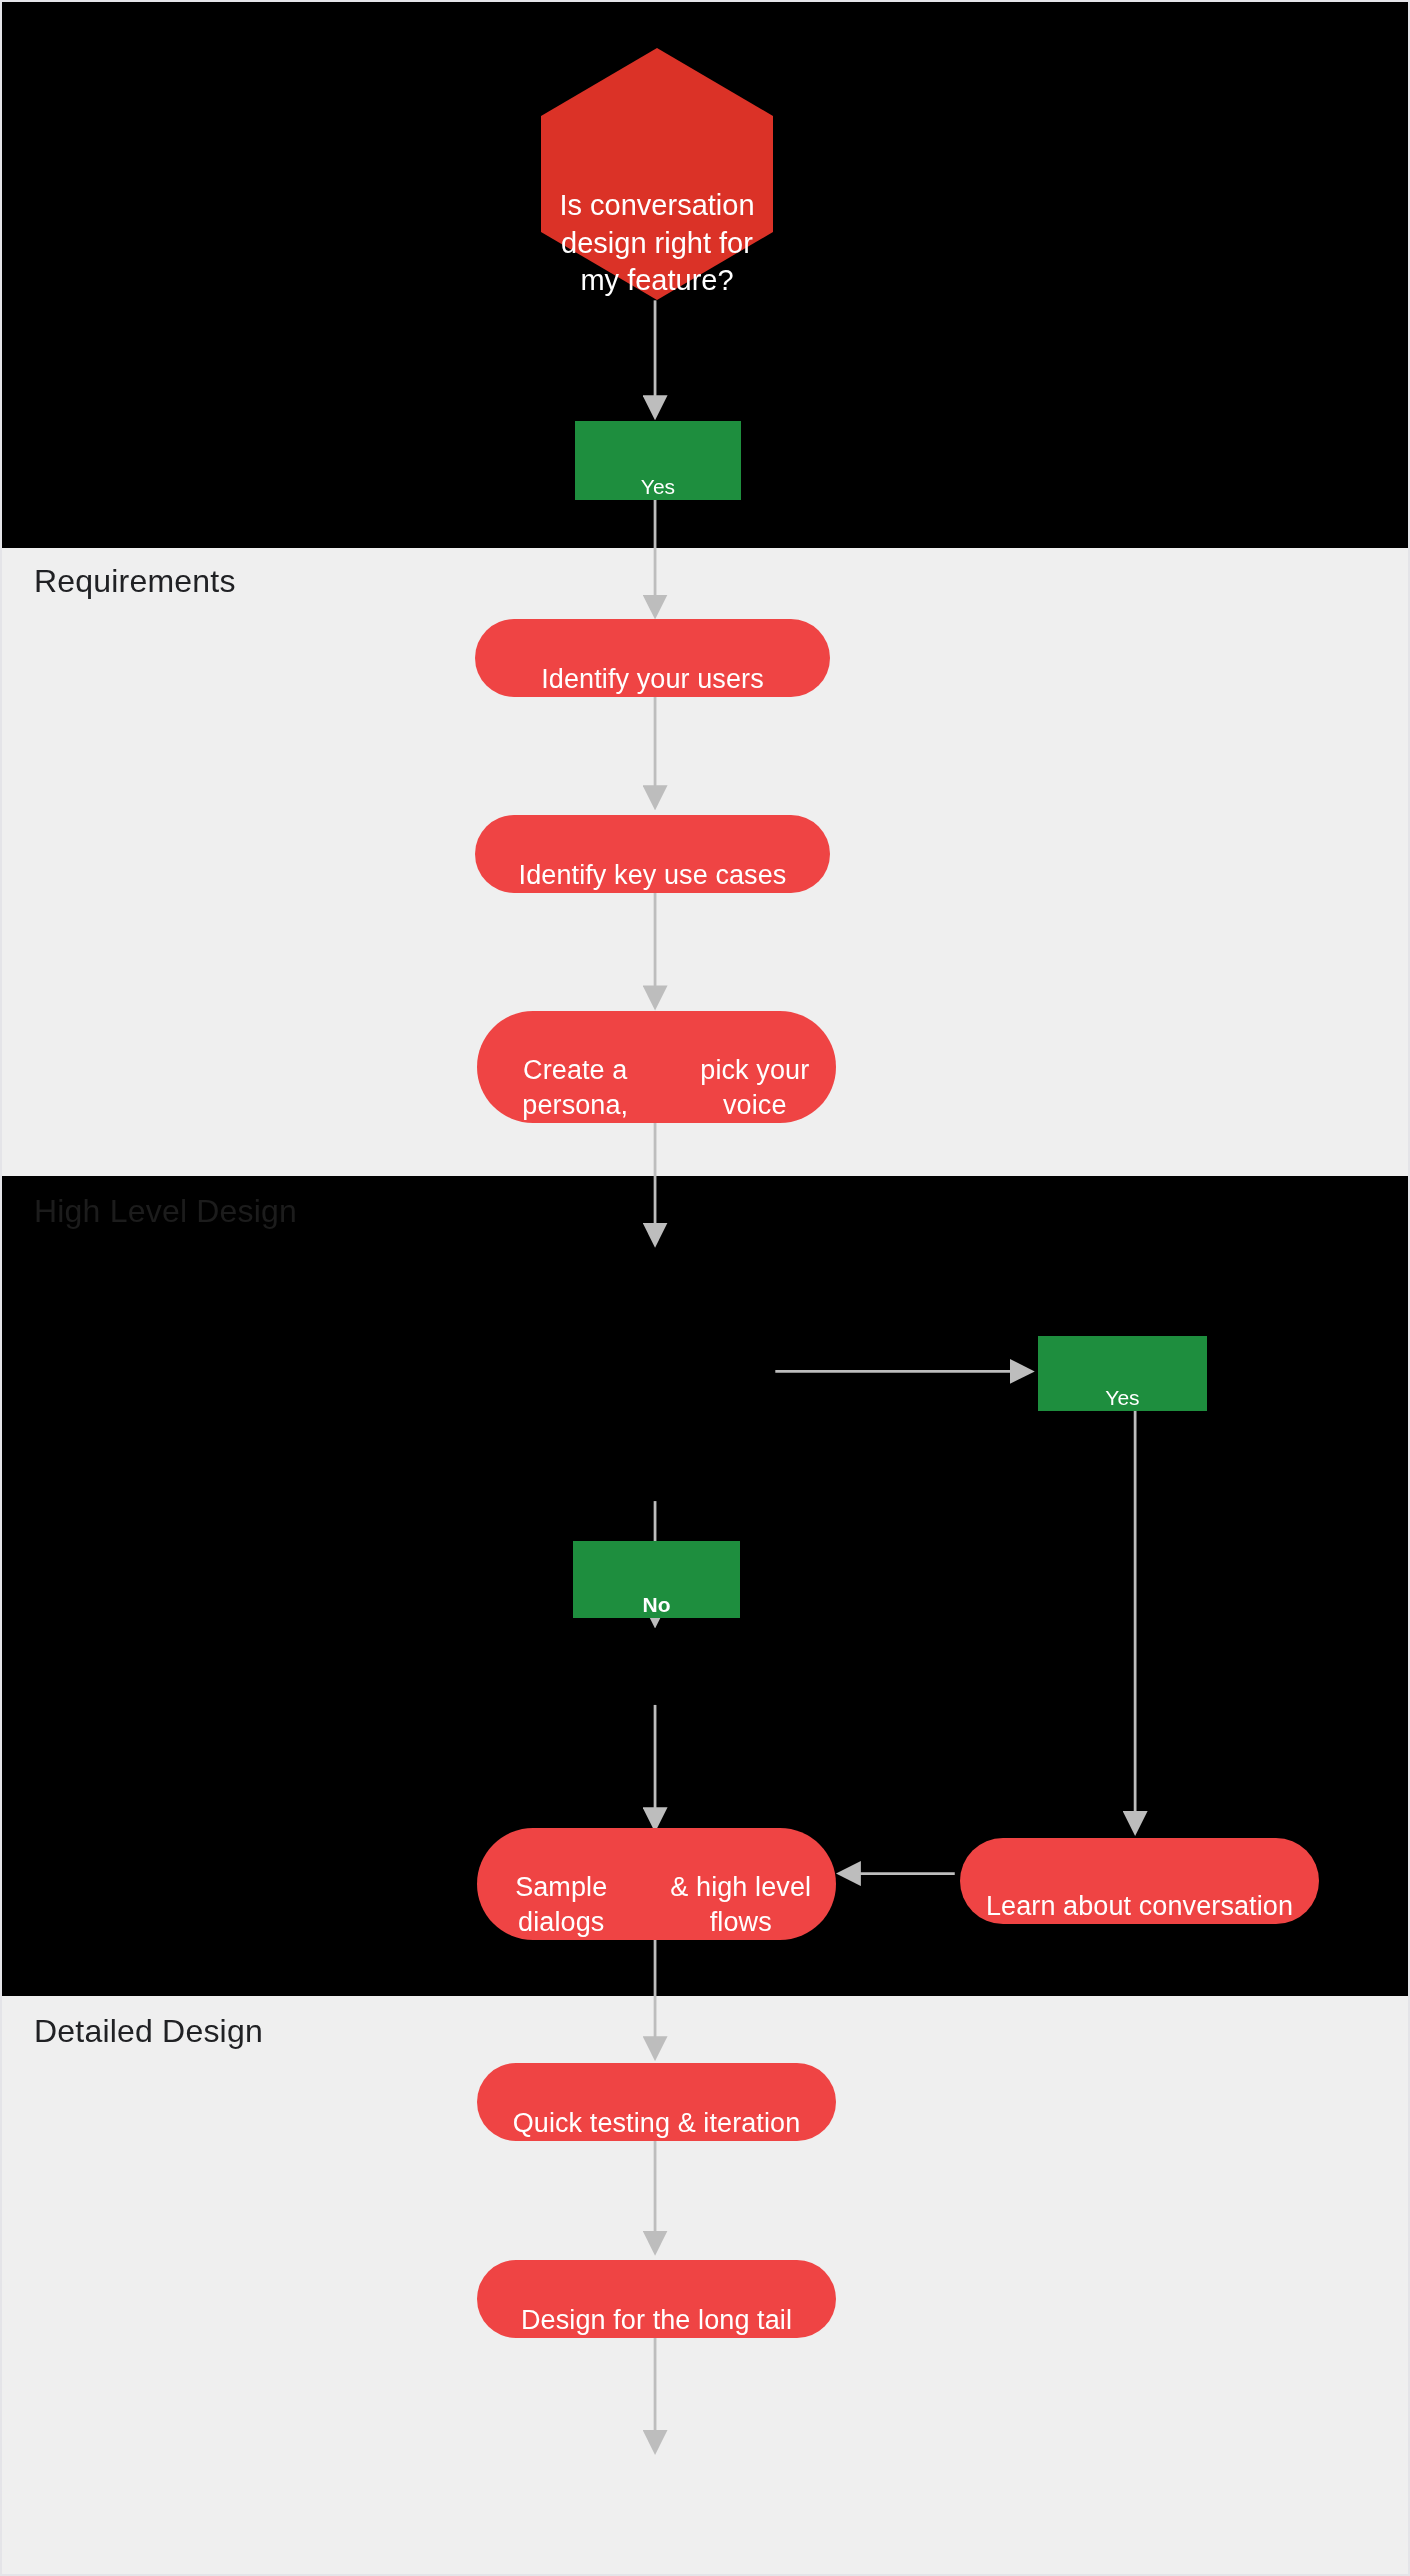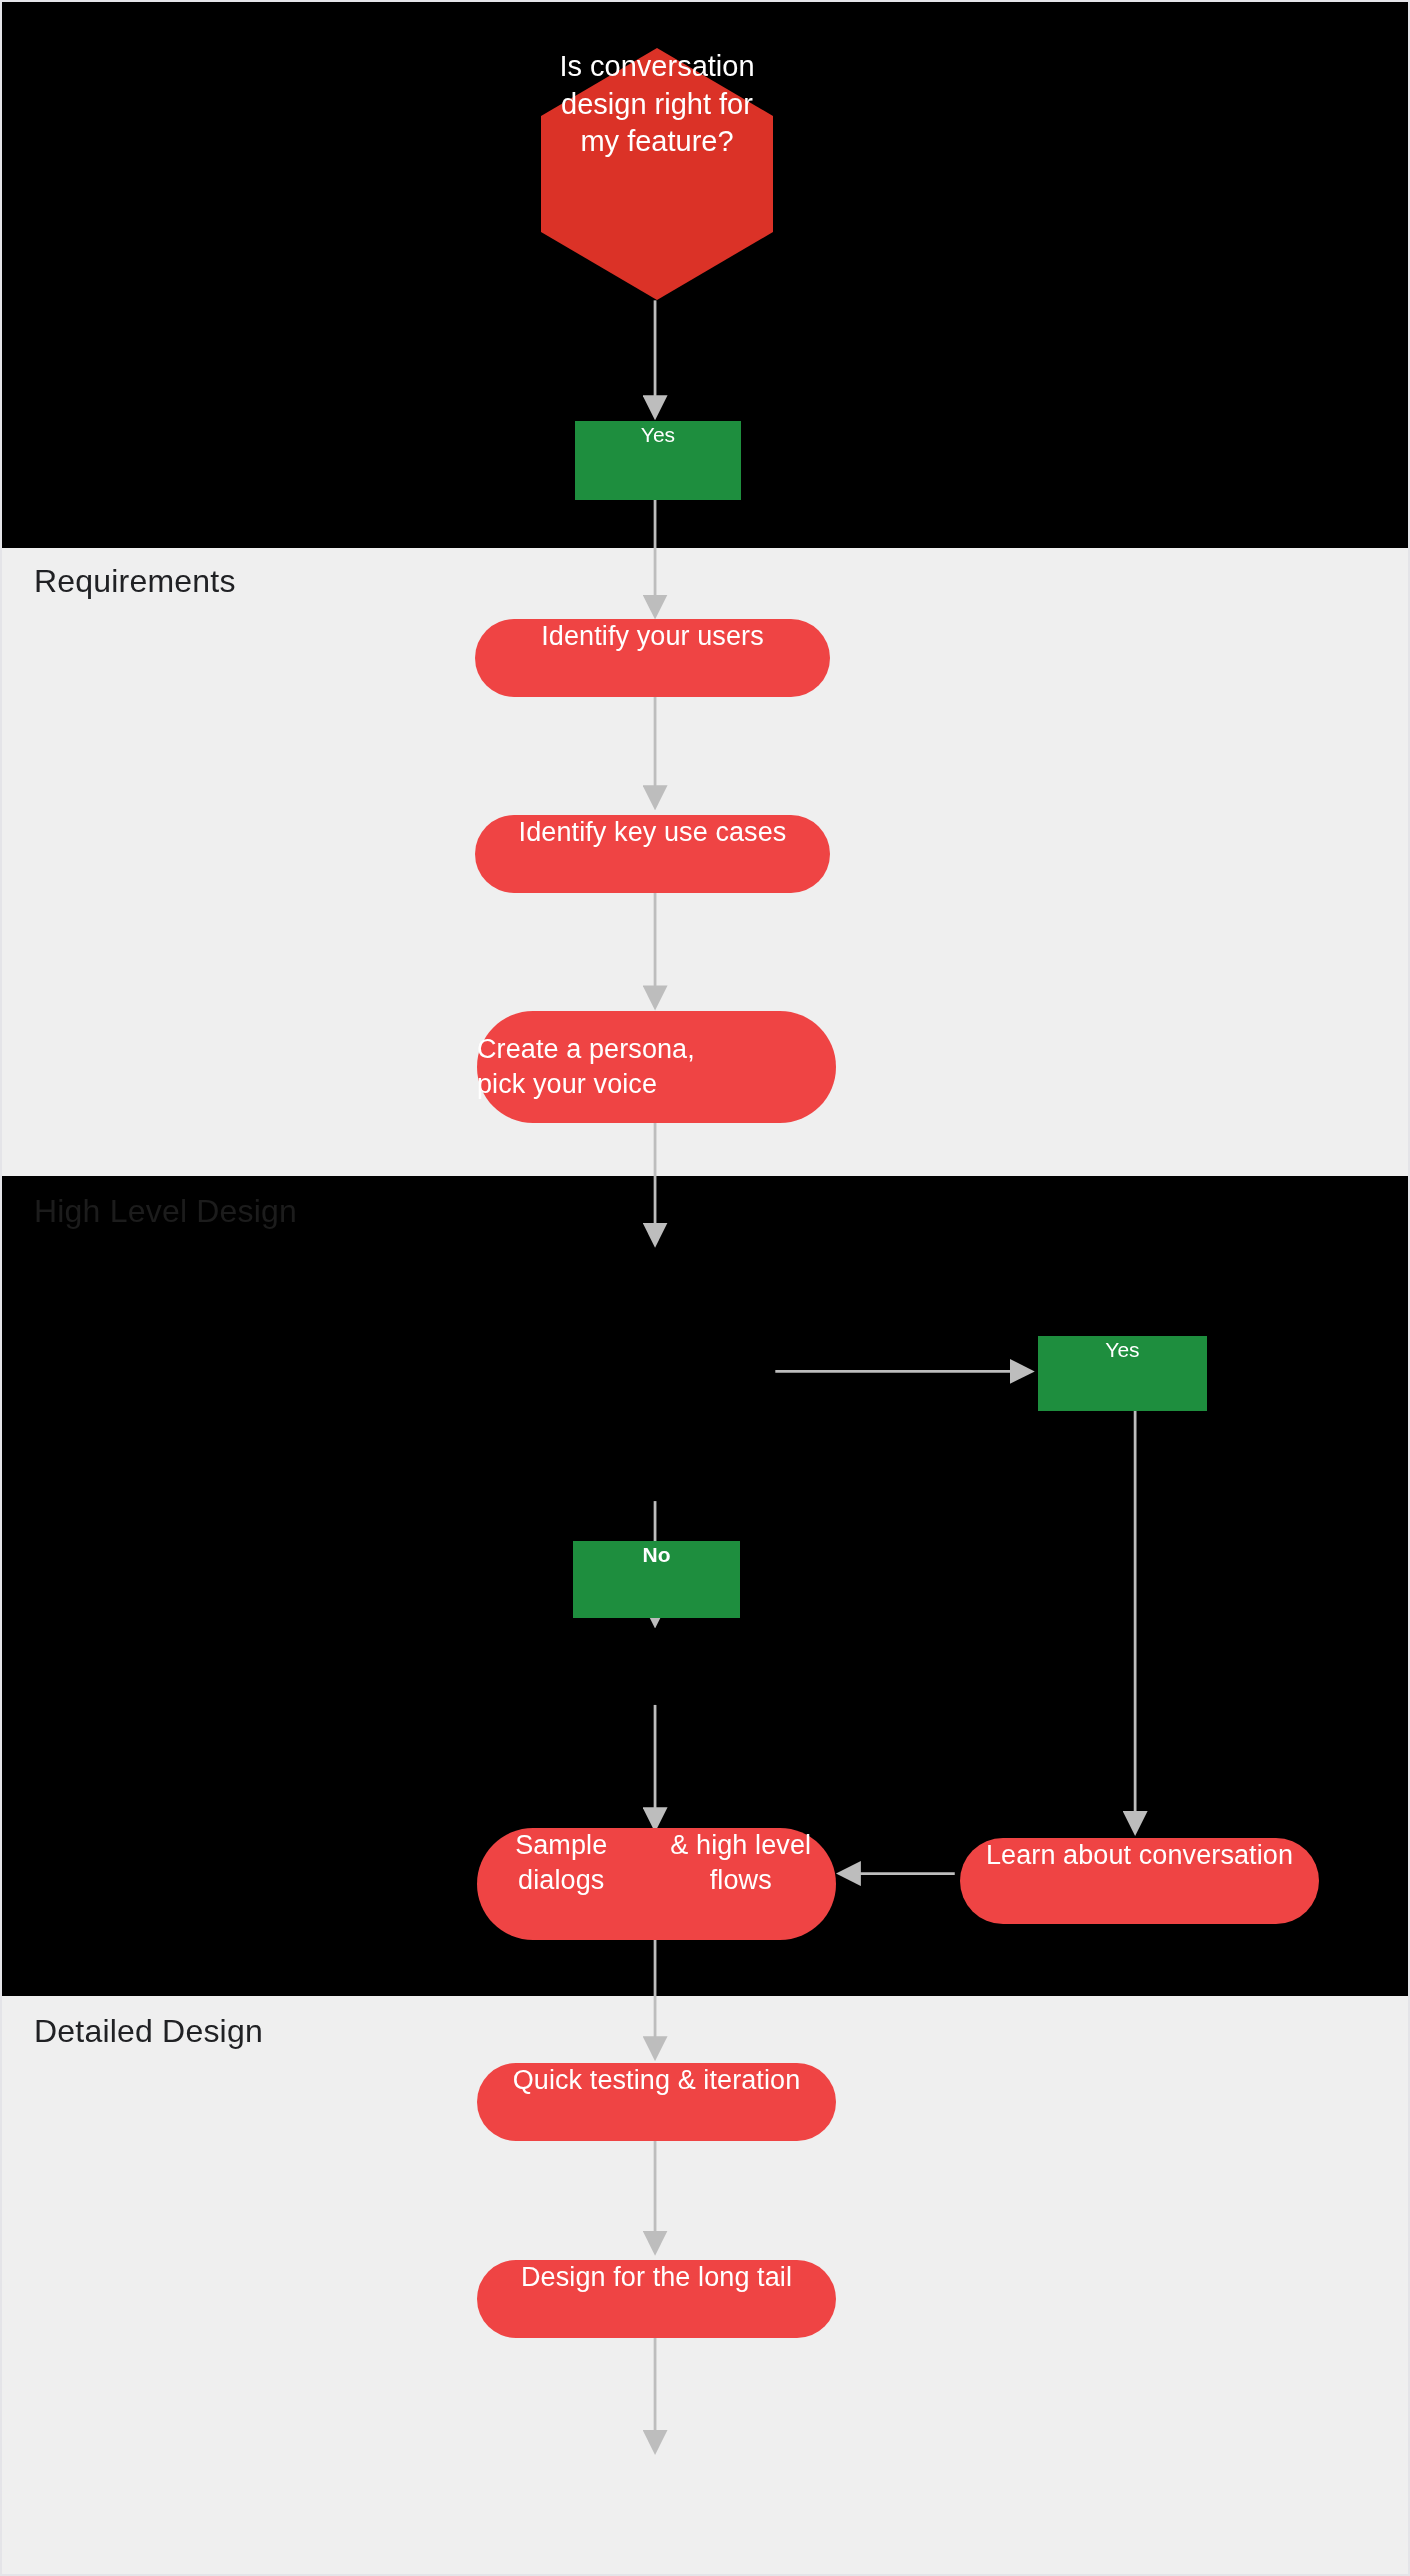--- a/index.html
+++ b/index.html
@@ -26,21 +26,21 @@
     font-size:32px;
     letter-spacing:0.2px;
     color:#202124;
     white-space:nowrap;
   }
   .section-label.on-dark{color:#1c1c1c;}
 
   
   .node{
     position:absolute;
-    display:flex;align-items:flex-start;justify-content:center;
+    display:flex;align-items:flex-end;justify-content:center;
     text-align:center;
     color:#ffffff;
     box-sizing:border-box;
     line-height:1.30;
   }
 
   .pill{
     background:#ef4444;
     border-radius:927px;
     font-size:27px;
@@ -125,21 +125,21 @@
   </div>
 
   <div class="node pill" style="left:473px;top:617px;width:355px;height:78px;">
     <span>Identify your users</span>
   </div>
 
   <div class="node pill" style="left:473px;top:813px;width:355px;height:78px;">
     <span>Identify key use cases</span>
   </div>
 
-  <div class="node pill" style="left:475px;top:1009px;width:359px;height:112px;flex-direction:column;">
+  <div class="node pill" style="left:475px;top:1009px;width:359px;height:112px;">
     <span>Create a persona,</span>
     <span>pick your voice</span>
   </div>
 
 
   <div class="node rect" style="left:1036px;top:1334px;width:169px;height:75px;">
     <span>Yes</span>
   </div>
 
   <div class="node rect" style="left:571px;top:1539px;width:167px;height:77px;font-weight:bold;">

